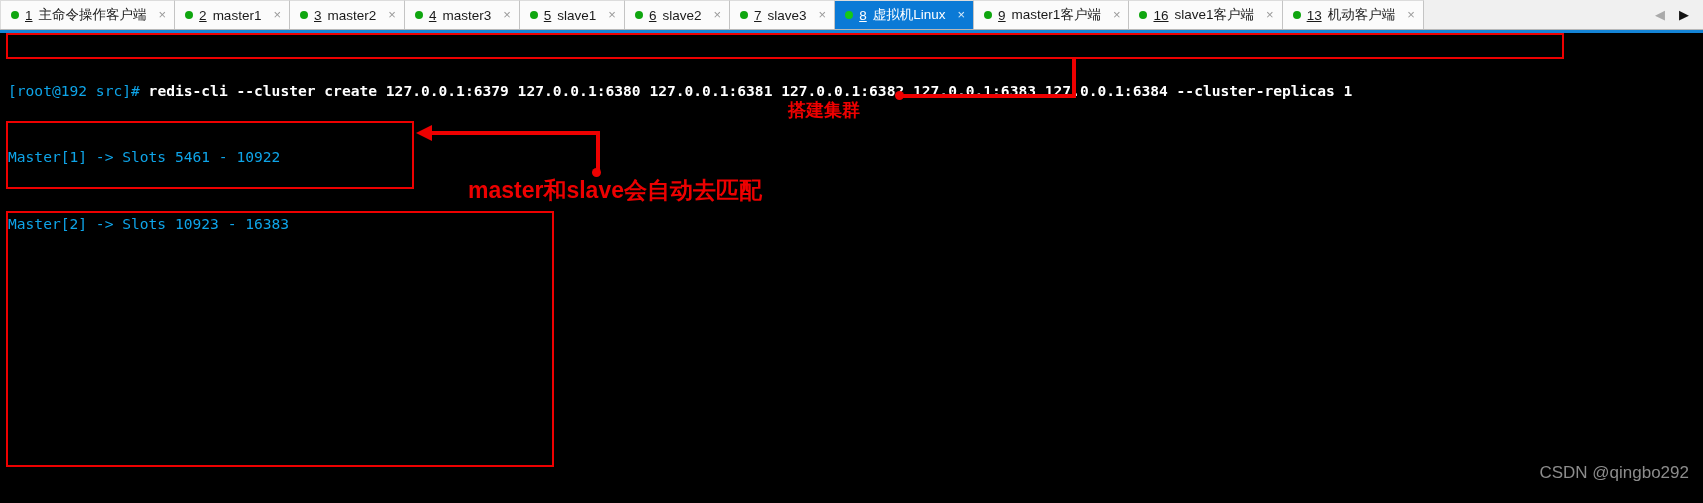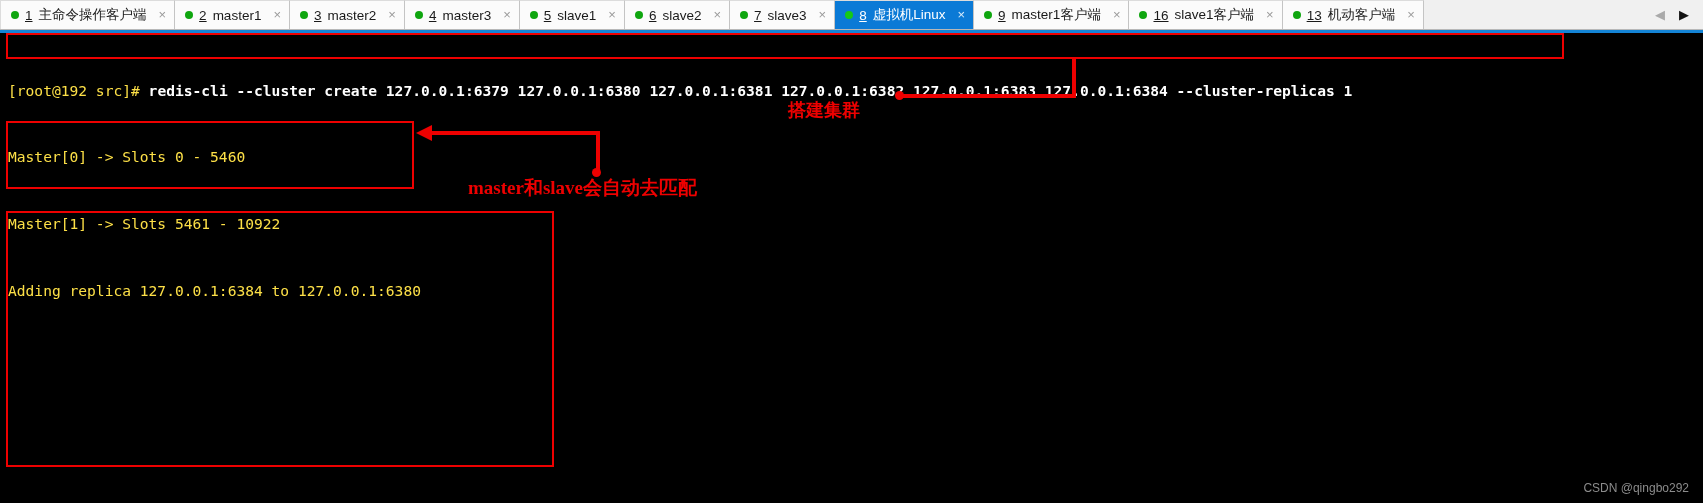--- a/index.html
+++ b/index.html
@@ -85,21 +85,21 @@
   .lines {
     position: absolute;
     top: 5px; left: 8px;
     font-family: "DejaVu Sans Mono", monospace;
     font-size: 14.6px;
     line-height: 22.3px;
     white-space: pre;
     color: #d9d9d9;
   }
   .ln { height: 22.3px; }
-  .c-white { color: #fde047; }
+  .c-white { color: #0ea5e9; }
   .c-bold  { color: #ffffff; font-weight: bold; }
 
   
   .box {
     position: absolute;
     border: 2px solid #ee0000;
     pointer-events: none;
   }
   .rline {
     position: absolute;
@@ -118,27 +118,27 @@
     border-bottom: 8px solid transparent;
     border-right: 16px solid #ee0000;
   }
   .anno {
     position: absolute;
     color: #ee0000;
     font-weight: bold;
     white-space: nowrap;
   }
   .anno-cjk { font-family: "DejaVu Sans", sans-serif; font-size: 18px; margin-top: 16px; }
-  .anno-mix { font-family: Liberation Serif, serif; font-size: 19px; }
+  .anno-mix { font-family: Liberation Sans, sans-serif; font-size: 23px; }
 
   .watermark {
     position: absolute;
-    right: 14px; bottom: 8px;
+    right: 14px; bottom: 20px;
     color: #8c8c8c;
-    font-size: 12px;
+    font-size: 17px;
     font-family: "Liberation Sans", sans-serif;
   }
 </style>
 </head>
 <body>
 
 <div id="app">
 
   <div class="tabbar">
     <div class="tab">
@@ -212,23 +212,22 @@
       <span class="nav-left">◀</span>
       <span class="nav-right">▶</span>
     </div>
   </div>
 
   <div class="term">
     <div class="blueline"></div>
 
     <div class="lines">
       <div class="ln"><span class="c-white">[root@192 src]# </span><span class="c-bold">redis-cli --cluster create 127.0.0.1:6379 127.0.0.1:6380 127.0.0.1:6381 127.0.0.1:6382 127.0.0.1:6383 127.0.0.1:6384 --cluster-replicas 1</span></div>
-      <div class="ln c-white">Master[0] -&gt; Slots 0 - 5460</div>
       <div class="ln c-white">Master[1] -&gt; Slots 5461 - 10922</div>
-      <div class="ln c-white">Adding replica 127.0.0.1:6384 to 127.0.0.1:6380</div>
+      <div class="ln c-white">Master[2] -&gt; Slots 10923 - 16383</div>
       
       
       
       
       
       
       
       
       
       

